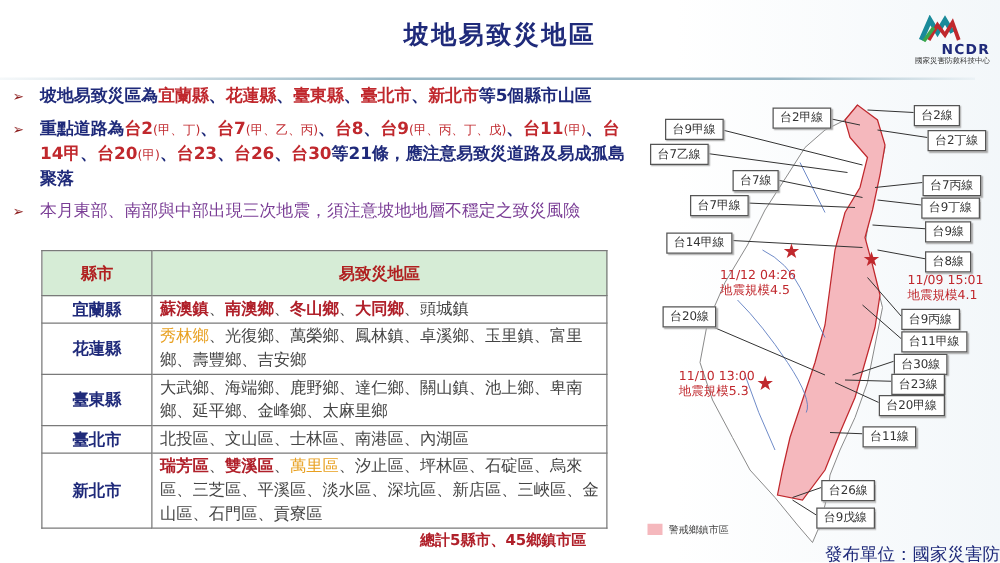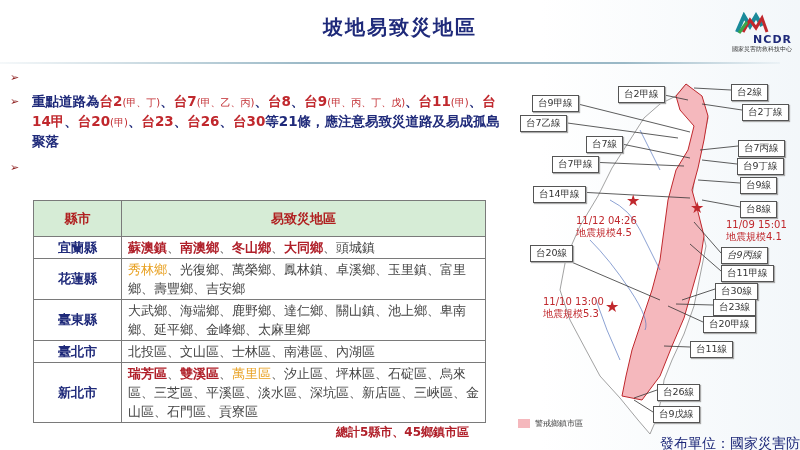--- a/index.html
+++ b/index.html
@@ -52,27 +52,29 @@
     <path d="M8 20 L15 8 L21 16 L27 6 L32 20" fill="none" stroke="#c0282d" stroke-width="3"></path>
     <path d="M4 21 L12 10" fill="none" stroke="#3aa64a" stroke-width="3"></path>
   </svg>
   <div class="abbr">NCDR</div>
   <div class="org">國家災害防救科技中心</div>
 </div>
 
 <div class="bullets" id="bullets">
     <div class="bullet">
       <span class="arrow">➢</span>
+      <span class="text"><span>坡地易致災區為</span><span class="red">宜蘭縣</span><span>、</span><span class="red">花蓮縣</span><span>、</span><span class="red">臺東縣</span><span>、</span><span class="red">臺北市</span><span>、</span><span class="red">新北市</span><span>等5個縣市山區</span></span>
     </div>
     <div class="bullet">
       <span class="arrow">➢</span>
       <span class="text"><span>重點道路為</span><span class="red">台2</span><span class="red small">(甲、丁)</span><span>、</span><span class="red">台7</span><span class="red small">(甲、乙、丙)</span><span>、</span><span class="red">台8</span><span>、</span><span class="red">台9</span><span class="red small">(甲、丙、丁、戊)</span><span>、</span><span class="red">台11</span><span class="red small">(甲)</span><span>、</span><span class="red">台14甲</span><span>、</span><span class="red">台20</span><span class="red small">(甲)</span><span>、</span><span class="red">台23</span><span>、</span><span class="red">台26</span><span>、</span><span class="red">台30</span><span>等21條，應注意易致災道路及易成孤島聚落</span></span>
     </div>
     <div class="bullet">
       <span class="arrow">➢</span>
+      <span class="text purple"><span class="purple">本月東部、南部與中部出現三次地震，須注意坡地地層不穩定之致災風險</span></span>
     </div>
   </div>
 
 <table class="areas">
   <thead>
     <tr>
       <th>縣市</th>
       <th>易致災地區</th>
     </tr>
   </thead>
@@ -147,21 +149,21 @@
     <div class="map-label" style="left: 586px; top: 136px;">台7線</div>
     <div class="map-label" style="left: 552px; top: 156px;">台7甲線</div>
     <div class="map-label" style="left: 533px; top: 186px;">台14甲線</div>
     <div class="map-label" style="left: 517px; top: 245px; margin-left: 13px;">台20線</div>
     <div class="map-label" style="left: 731px; top: 84px;">台2線</div>
     <div class="map-label" style="left: 742px; top: 104px;">台2丁線</div>
     <div class="map-label" style="left: 738px; top: 140px; text-align: right;">台7丙線</div>
     <div class="map-label" style="left: 737px; top: 158px;">台9丁線</div>
     <div class="map-label" style="left: 740px; top: 177px;">台9線</div>
     <div class="map-label" style="left: 740px; top: 201px;">台8線</div>
-    <div class="map-label" style="left: 721px; top: 247px; font-style: italic;">台9丙線</div>
+    <div class="map-label" style="left: 721px; top: 247px;">台9丙線</div>
     <div class="map-label" style="left: 721px; top: 265px;">台11甲線</div>
     <div class="map-label" style="left: 715px; top: 283px;">台30線</div>
     <div class="map-label" style="left: 713px; top: 299px;">台23線</div>
     <div class="map-label" style="left: 703px; top: 316px;">台20甲線</div>
     <div class="map-label" style="left: 690px; top: 341px;">台11線</div>
     <div class="map-label" style="left: 657px; top: 384px;">台26線</div>
     <div class="map-label" style="left: 653px; top: 406px;">台9戊線</div>
   </div>
 <div id="quakes">
     <div class="quake" style="left: 626px; top: 195px; font-size: 16px;">★</div>

